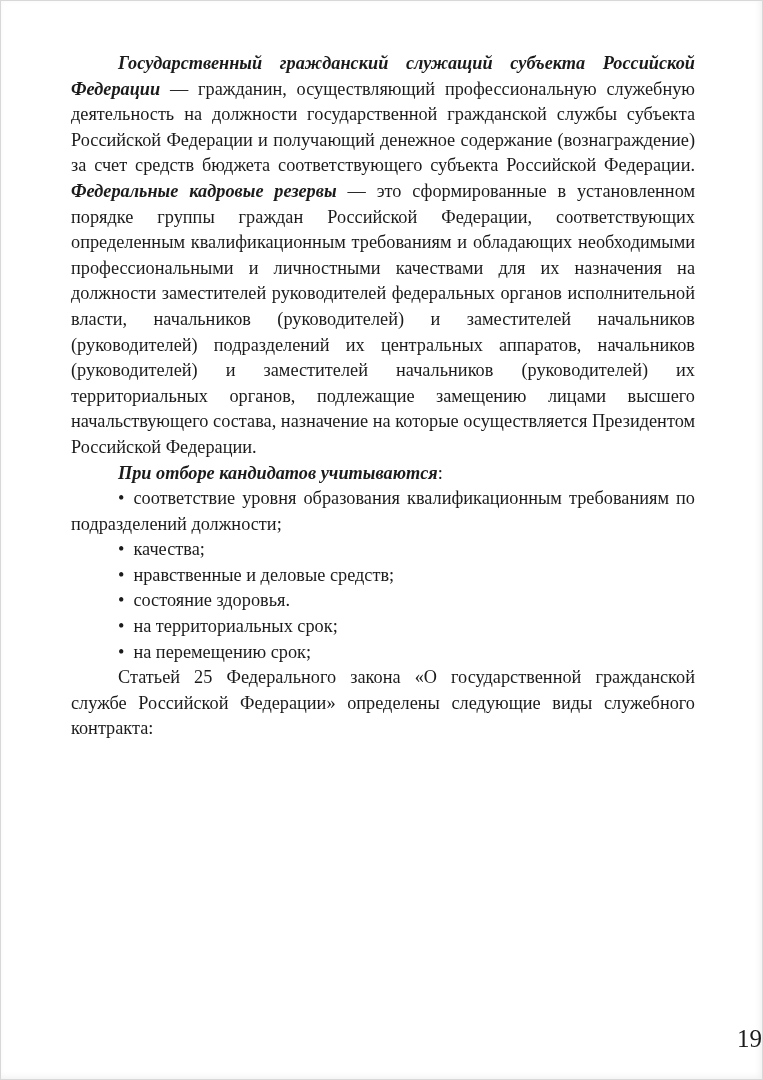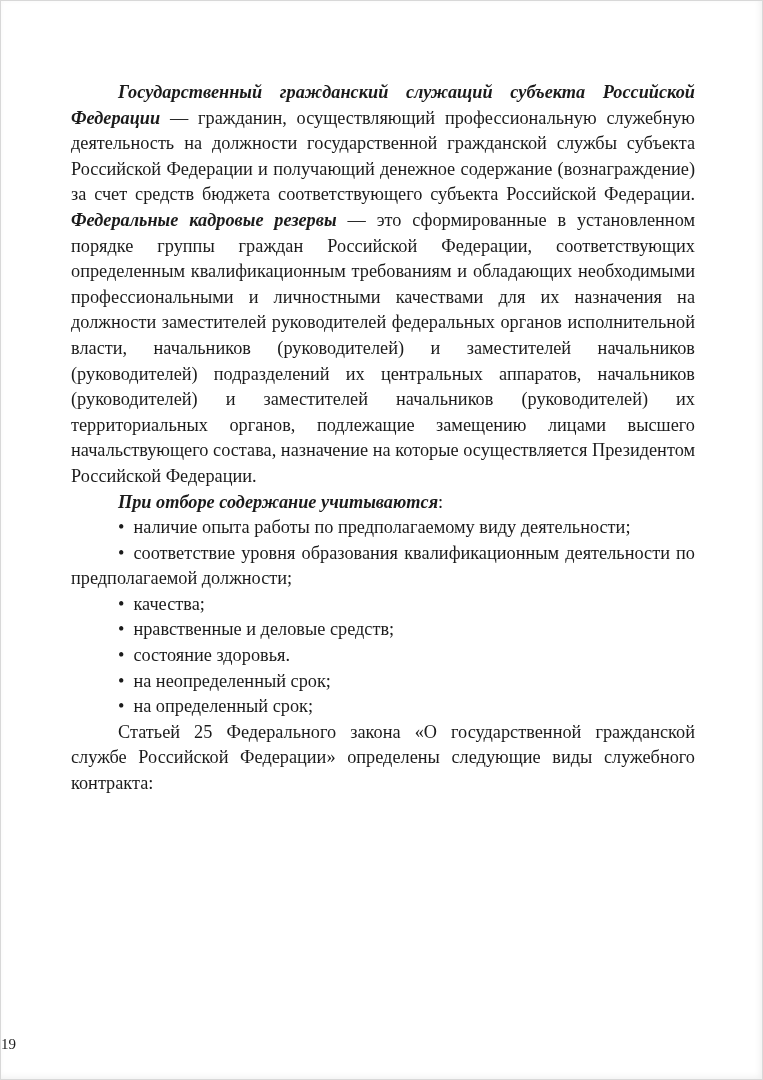--- a/index.html
+++ b/index.html
@@ -22,70 +22,68 @@
   }
   .text-block {
     position: absolute;
     left: 70px;
     right: 67px;
     top: 50px;
     font-size: 18.3px;
     line-height: 25.6px;
     text-align: justify;
     hyphens: auto;
-    margin-top: 29px;
   }
   p.para {
     margin: 0;
     text-indent: 47px;
     text-align: justify;
   }
   .bi {
     font-weight: bold;
     font-style: italic;
   }
   .bullet-marker {
     padding-right: 9px;
   }
   .page-number {
     position: absolute;
     left: 0;
     right: 0;
     bottom: 26px;
-    text-align: left;
-    font-size: 15px;
+    text-align: right;
+    font-size: 25px;
   }
 </style>
 </head>
 <body>
 
 <div class="page">
 
   <div class="text-block">
 
     <p class="para"><span class="bi">Государственный гражданский служащий субъекта Российской Федерации</span><span> — гражданин, осуществляющий профессиональную служебную деятельность на должности государственной гражданской службы субъекта Российской Федерации и получающий денежное содержание (вознаграждение) за счет средств бюджета соответствующего субъекта Российской Федерации. </span><span class="bi">Федеральные кадровые резервы</span><span> — это сформированные в установленном порядке группы граждан Российской Федерации, соответствующих определенным квалификационным требованиям и обладающих необходимыми профессиональными и личностными качествами для их назначения на должности заместителей руководителей федеральных органов исполнительной власти, начальников (руководителей) и заместителей начальников (руководителей) подразделений их центральных аппаратов, начальников (руководителей) и заместителей начальников (руководителей) их территориальных органов, подлежащие замещению лицами высшего начальствующего состава, назначение на которые осуществляется Президентом Российской Федерации.</span></p>
 
 
-    <p class="para"><span class="bi">При отборе содержание учитываются</span><span>:</span></p>
+    <p class="para"><span class="bi">При отборе кандидатов учитываются</span><span>:</span></p>
 
-    <p class="para"><span class="bullet-marker">•</span><span>наличие опыта работы по предполагаемому виду деятельности;</span></p>
 
-    <p class="para"><span class="bullet-marker">•</span><span>соответствие уровня образования квалификационным деятельности по предполагаемой должности;</span></p>
+    <p class="para"><span class="bullet-marker">•</span><span>соответствие уровня образования квалификационным требованиям по подразделений должности;</span></p>
 
     <p class="para"><span class="bullet-marker">•</span><span>качества;</span></p>
 
 
     <p class="para"><span class="bullet-marker">•</span><span>нравственные и деловые средств;</span></p>
 
     <p class="para"><span class="bullet-marker">•</span><span>состояние здоровья.</span></p>
 
 
-    <p class="para"><span class="bullet-marker">•</span><span>на неопределенный срок;</span></p>
+    <p class="para"><span class="bullet-marker">•</span><span>на территориальных срок;</span></p>
 
-    <p class="para"><span class="bullet-marker">•</span><span>на определенный срок;</span></p>
+    <p class="para"><span class="bullet-marker">•</span><span>на перемещению срок;</span></p>
 
 
     <p class="para"><span>Статьей 25 Федерального закона «О государственной гражданской службе Российской Федерации» определены следующие виды служебного контракта:</span></p>
 
   </div>
 
   <div class="page-number">19</div>
 
 </div>
 

